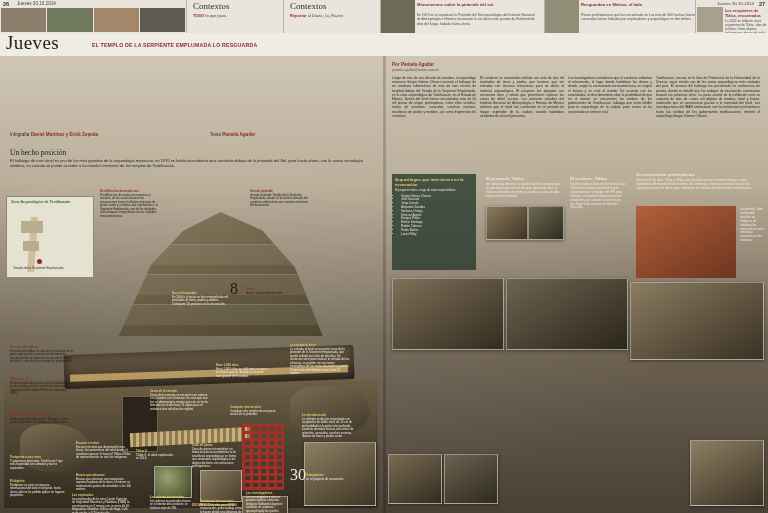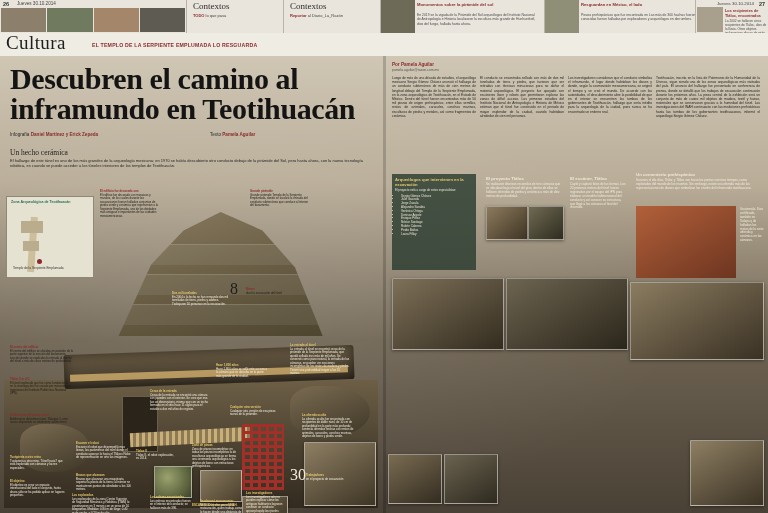--- a/index.html
+++ b/index.html
@@ -161,36 +161,35 @@
     <div class="mh-right">
       <div class="mh-pagenum-r">27</div>
       <div class="mh-date-r">Jueves 30.10.2014</div>
       <div class="rn-img"></div>
       <div class="rn-h">Los recipientes de Tláloc, encontrados</div>
       <div class="rn-p">La 2002 se hallaron cinco recipientes de Tláloc, dios de la lluvia. Otros objetos incluyen tres discos de pirita.</div>
     </div>
   </div>
 
   <div class="cultbar"></div>
-  <div class="cultura">Cultura</div>
+  <div class="cultura">Jueves</div>
   <div class="kicker">EL TEMPLO DE LA SERPIENTE EMPLUMADA LO RESGUARDA</div>
 
   <div class="spread">
     <div class="gutter"></div>
 
-    <h1 class="headline">Descubren el camino al inframundo en Teotihuacán</h1>
 
     <div class="credits">
       <span>Infografía</span> <b>Daniel Martínez y Erick Zepeda</b>
     </div>
     <div class="credits2">
       <span>Texto</span> <b>Pamela Aguilar</b>
     </div>
 
-    <div class="fact-h">Un hecho cerámica</div>
+    <div class="fact-h">Un hecho posición</div>
     <div class="fact-p">El hallazgo de este túnel es uno de los más grandes de la arqueología mexicana; en 1970 se había descubierto otro conducto debajo de la pirámide del Sol, pero hasta ahora, con la nueva tecnología robótica, es cuando se puede acceder a los túneles interiores de los templos de Teotihuacán.</div>
 
     <div class="byline">Por Pamela Aguilar</div>
     <div class="byline-s">pamela.aguilar@razon.com.mx</div>
     <div class="col c1">Luego de más de una década de estudios, el arqueólogo mexicano Sergio Gómez Chávez anunció el hallazgo de un conducto subterráneo de más de cien metros de longitud debajo del Templo de la Serpiente Emplumada, en la zona arqueológica de Teotihuacán, en el Estado de México. Dentro del túnel fueron encontradas más de 50 mil piezas de origen prehispánico, entre ellas semillas, restos de animales, caracoles, conchas marinas, esculturas de piedra y metales, así como fragmentos de cerámica.</div>
     <div class="col c2">El conducto se encontraba sellado con más de dos mil toneladas de tierra y piedra, que tuvieron que ser retiradas con técnicas minuciosas para no dañar el material arqueológico. El proyecto fue apoyado con escáneres láser y robots que permitieron explorar las zonas de difícil acceso. Los primeros estudios del Instituto Nacional de Antropología e Historia de México estiman que el túnel fue construido en el periodo de mayor esplendor de la ciudad, cuando habitaban alrededor de cien mil personas.</div>
     <div class="col c3">Los investigadores consideran que el conducto simboliza el inframundo, el lugar donde habitaban los dioses y donde, según la cosmovisión mesoamericana, se originó el tiempo y se creó el mundo. De acuerdo con las autoridades, el descubrimiento abre la posibilidad de que en el interior se encuentren las tumbas de los gobernantes de Teotihuacán, hallazgo que sería inédito para la arqueología de la ciudad, pues nunca se ha encontrado un entierro real.</div>
     <div class="col c4">Teotihuacán, inscrita en la lista de Patrimonio de la Humanidad de la Unesco, sigue siendo una de las zonas arqueológicas más visitadas del país. El anuncio del hallazgo fue presentado en conferencia de prensa, donde se detalló que los trabajos de excavación continuarán durante los próximos años. La pieza central de la exhibición será un conjunto de más de cuatro mil objetos de madera, textil y hueso, materiales que se conservaron gracias a la humedad del túnel. Las investigaciones del INAH continuarán con las mediciones prehistóricas hasta las tumbas de los gobernantes teotihuacanos, informó el arqueólogo Sergio Gómez Chávez.</div>
 
     <div class="illus">

